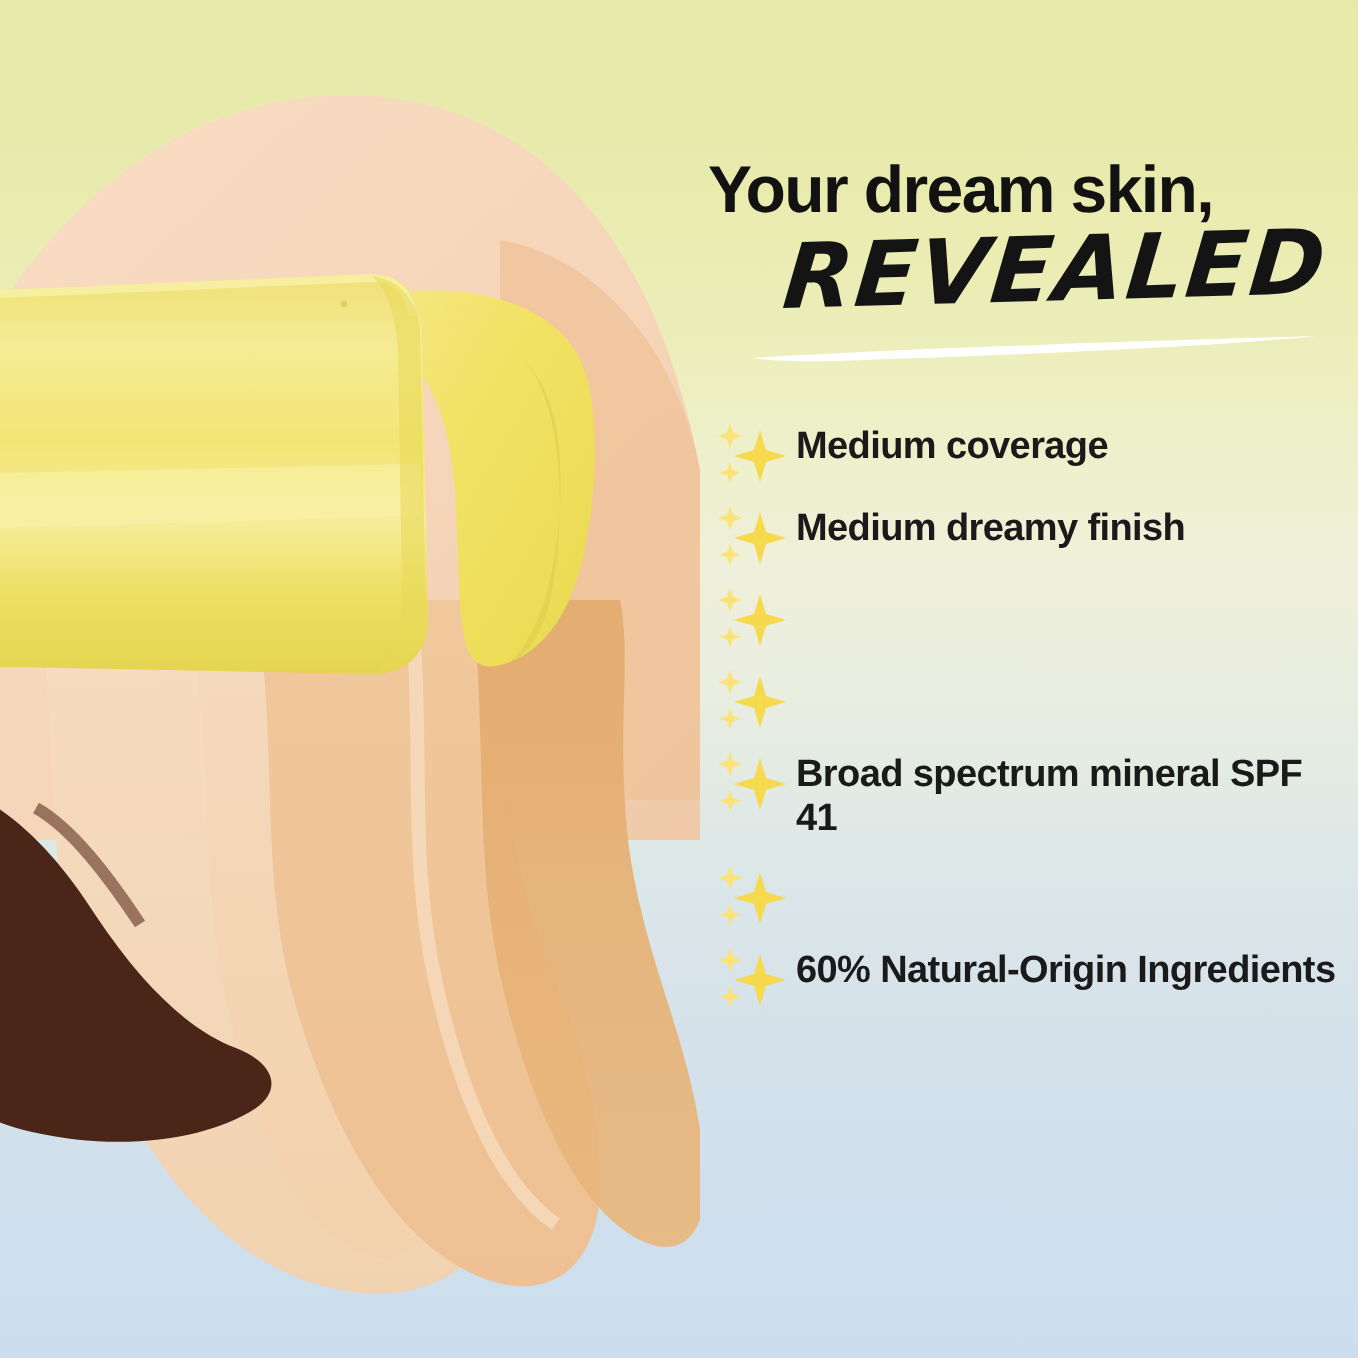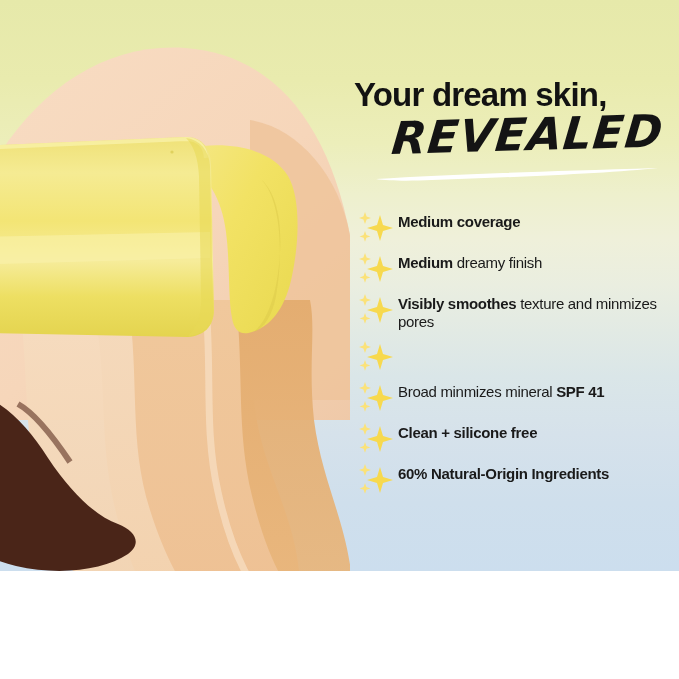--- a/index.html
+++ b/index.html
@@ -8,21 +8,21 @@
   html, body {
     width: 679px;
     height: 679px;
     overflow: hidden;
     font-family: "Liberation Sans", sans-serif;
   }
 
   #poster {
     position: relative;
     width: 679px;
-    height: 571px;
+    height: 679px;
     overflow: hidden;
     background: linear-gradient(
       180deg,
       #e6e9aa 0%,
       #e9ebae 14%,
       #eceeba 25%,
       #eef0cd 34%,
       #eff0da 42%,
       #eaeee0 50%,
       #e2eae4 58%,
@@ -117,28 +117,28 @@
   .sparkle {
     position: absolute;
     left: 2px;
     top: -1px;
     width: 38px;
     height: 34px;
   }
 
   .feature-text {
     font-family: "Liberation Sans", sans-serif;
-    font-size: 15px;
+    font-size: 19px;
     line-height: 1.18;
     color: #1a1a1a;
     letter-spacing: -0.3px;
     padding-top: 1px;
   }
   .feature-text b { font-weight: bold; }
-  .feature-text span.reg { font-weight: normal; }
+  .feature-text span.reg { font-weight: bold; }
 </style>
 </head>
 <body>
 
 <div id="poster">
 
   <div id="artwork">
     <svg viewBox="0 0 350 679" xmlns="http://www.w3.org/2000/svg" aria-hidden="true">
       <defs>
         <linearGradient id="gPeachDome" x1="0" y1="0" x2="1" y2="1">
@@ -262,53 +262,47 @@
           <b>Medium</b><span class="reg"> dreamy finish</span>
         </div>
       </div>
 
       <div class="feature">
         <svg class="sparkle" viewBox="0 0 38 34" aria-hidden="true">
           <path d="M24 4 L27 14 L37 17 L27 20 L24 30 L21 20 L11 17 L21 14 Z" fill="#f7d94e"></path>
           <path d="M9 1 L10.6 5.4 L15 7 L10.6 8.6 L9 13 L7.4 8.6 L3 7 L7.4 5.4 Z" fill="#fbe279"></path>
           <path d="M9 20 L10.4 24 L14.4 25.4 L10.4 26.8 L9 30.8 L7.6 26.8 L3.6 25.4 L7.6 24 Z" fill="#fbe279"></path>
         </svg>
+      </div>
+
+      <div class="feature">
+        <svg class="sparkle" viewBox="0 0 38 34" aria-hidden="true">
+          <path d="M24 4 L27 14 L37 17 L27 20 L24 30 L21 20 L11 17 L21 14 Z" fill="#f7d94e"></path>
+          <path d="M9 1 L10.6 5.4 L15 7 L10.6 8.6 L9 13 L7.4 8.6 L3 7 L7.4 5.4 Z" fill="#fbe279"></path>
+          <path d="M9 20 L10.4 24 L14.4 25.4 L10.4 26.8 L9 30.8 L7.6 26.8 L3.6 25.4 L7.6 24 Z" fill="#fbe279"></path>
+        </svg>
+      </div>
+
+      <div class="feature">
+        <svg class="sparkle" viewBox="0 0 38 34" aria-hidden="true">
+          <path d="M24 4 L27 14 L37 17 L27 20 L24 30 L21 20 L11 17 L21 14 Z" fill="#f7d94e"></path>
+          <path d="M9 1 L10.6 5.4 L15 7 L10.6 8.6 L9 13 L7.4 8.6 L3 7 L7.4 5.4 Z" fill="#fbe279"></path>
+          <path d="M9 20 L10.4 24 L14.4 25.4 L10.4 26.8 L9 30.8 L7.6 26.8 L3.6 25.4 L7.6 24 Z" fill="#fbe279"></path>
+        </svg>
         <div class="feature-text">
-          <b>Visibly smoothes</b><span class="reg"> texture and minmizes pores</span>
+          <span class="reg">Broad spectrum mineral </span><b>SPF 41</b>
         </div>
       </div>
 
       <div class="feature">
         <svg class="sparkle" viewBox="0 0 38 34" aria-hidden="true">
           <path d="M24 4 L27 14 L37 17 L27 20 L24 30 L21 20 L11 17 L21 14 Z" fill="#f7d94e"></path>
           <path d="M9 1 L10.6 5.4 L15 7 L10.6 8.6 L9 13 L7.4 8.6 L3 7 L7.4 5.4 Z" fill="#fbe279"></path>
           <path d="M9 20 L10.4 24 L14.4 25.4 L10.4 26.8 L9 30.8 L7.6 26.8 L3.6 25.4 L7.6 24 Z" fill="#fbe279"></path>
         </svg>
-      </div>
-
-      <div class="feature">
-        <svg class="sparkle" viewBox="0 0 38 34" aria-hidden="true">
-          <path d="M24 4 L27 14 L37 17 L27 20 L24 30 L21 20 L11 17 L21 14 Z" fill="#f7d94e"></path>
-          <path d="M9 1 L10.6 5.4 L15 7 L10.6 8.6 L9 13 L7.4 8.6 L3 7 L7.4 5.4 Z" fill="#fbe279"></path>
-          <path d="M9 20 L10.4 24 L14.4 25.4 L10.4 26.8 L9 30.8 L7.6 26.8 L3.6 25.4 L7.6 24 Z" fill="#fbe279"></path>
-        </svg>
-        <div class="feature-text">
-          <span class="reg">Broad minmizes mineral </span><b>SPF 41</b>
-        </div>
-      </div>
-
-      <div class="feature">
-        <svg class="sparkle" viewBox="0 0 38 34" aria-hidden="true">
-          <path d="M24 4 L27 14 L37 17 L27 20 L24 30 L21 20 L11 17 L21 14 Z" fill="#f7d94e"></path>
-          <path d="M9 1 L10.6 5.4 L15 7 L10.6 8.6 L9 13 L7.4 8.6 L3 7 L7.4 5.4 Z" fill="#fbe279"></path>
-          <path d="M9 20 L10.4 24 L14.4 25.4 L10.4 26.8 L9 30.8 L7.6 26.8 L3.6 25.4 L7.6 24 Z" fill="#fbe279"></path>
-        </svg>
-        <div class="feature-text">
-          <b>Clean + silicone free</b><span class="reg"></span>
-        </div>
       </div>
 
       <div class="feature">
         <svg class="sparkle" viewBox="0 0 38 34" aria-hidden="true">
           <path d="M24 4 L27 14 L37 17 L27 20 L24 30 L21 20 L11 17 L21 14 Z" fill="#f7d94e"></path>
           <path d="M9 1 L10.6 5.4 L15 7 L10.6 8.6 L9 13 L7.4 8.6 L3 7 L7.4 5.4 Z" fill="#fbe279"></path>
           <path d="M9 20 L10.4 24 L14.4 25.4 L10.4 26.8 L9 30.8 L7.6 26.8 L3.6 25.4 L7.6 24 Z" fill="#fbe279"></path>
         </svg>
         <div class="feature-text">
           <b>60% Natural-Origin Ingredients</b><span class="reg"></span>

